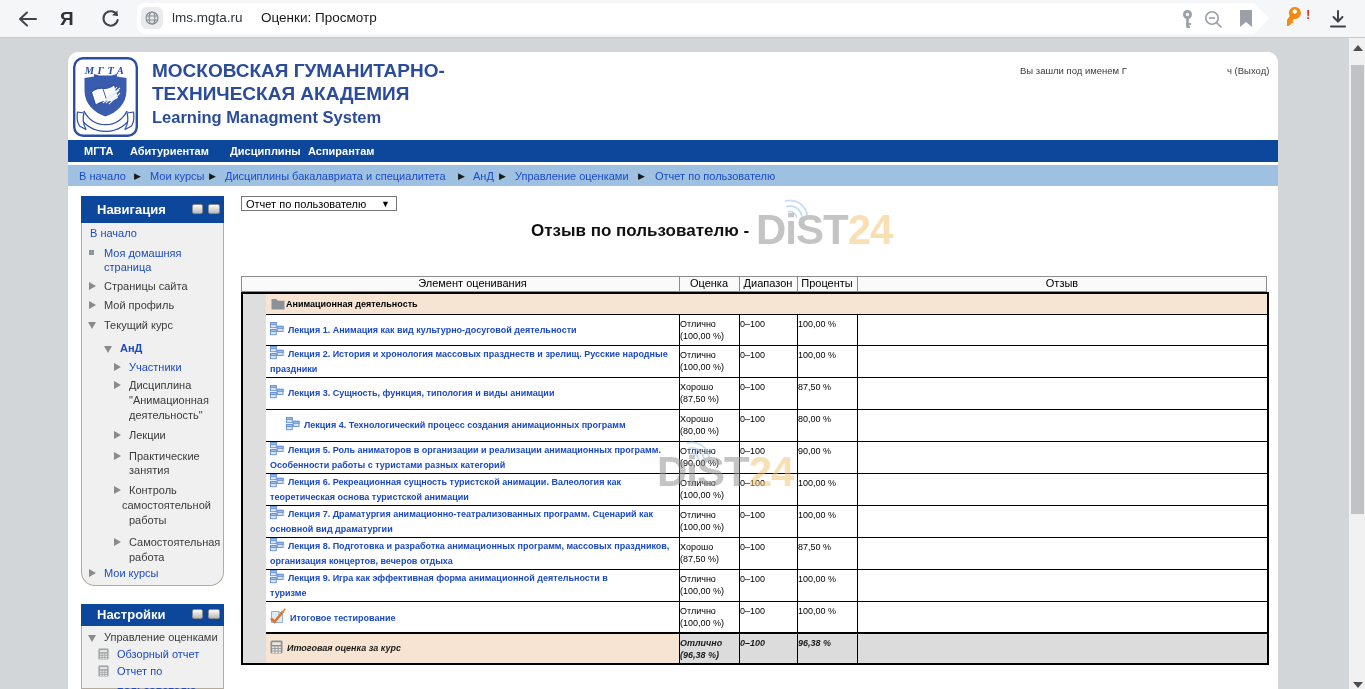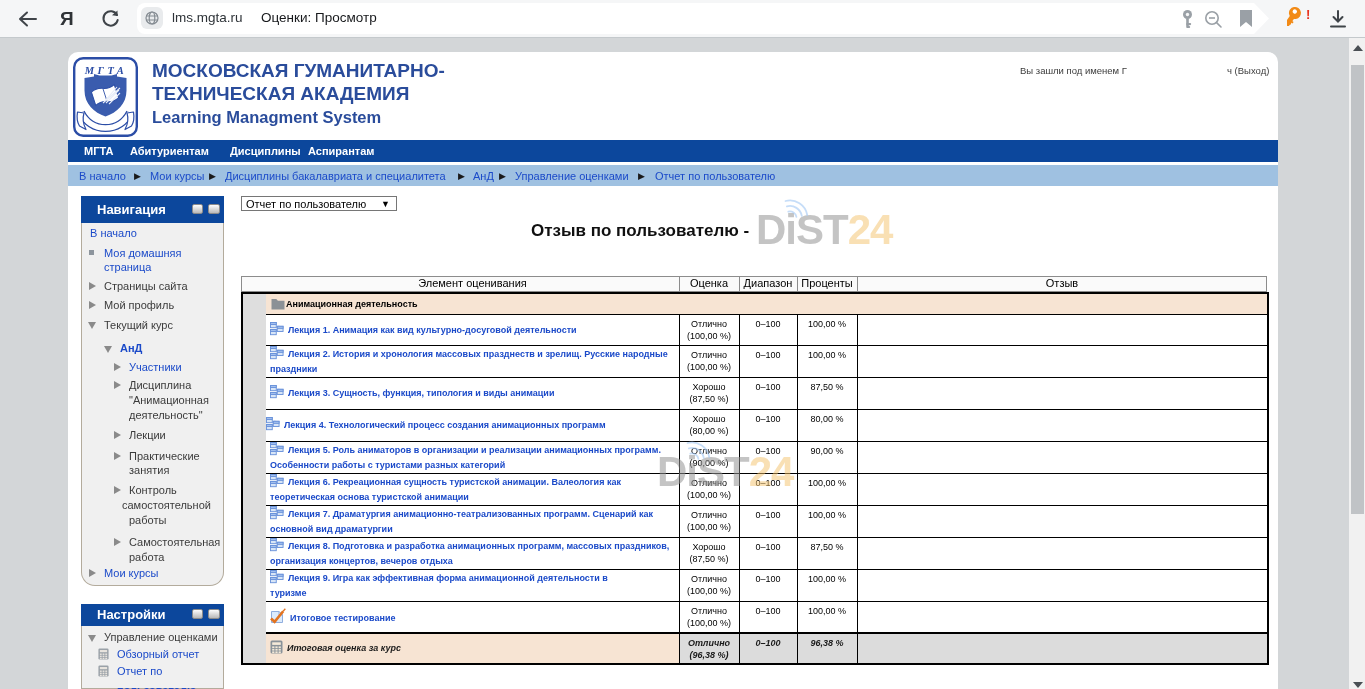--- a/index.html
+++ b/index.html
@@ -34,21 +34,21 @@
 #sel { position:absolute; left:241px; top:196px; width:156px; height:15px; border:1px solid #767676; background:#fff; font-size:11px; color:#000; }
 #heading { position:absolute; left:531px; top:221px; font-size:17px; font-weight:bold; color:#101010; }
 .wm { position:absolute; font-size:42px; font-weight:bold; letter-spacing:-1px; white-space:nowrap; z-index:5; }
 .wm .g { color:rgba(148,148,148,0.55); }
 .wm .o { color:rgba(244,193,106,0.5); }
 
 .cell { position:absolute; font-size:11px; color:#000; }
 .vline { position:absolute; width:1px; background:#000; }
 .hline { position:absolute; height:1px; background:#000; }
 .vc { display:flex; flex-direction:column; justify-content:center; }
-.num { text-align:center; padding-top:4px; line-height:12.4px; font-size:9px; }
+.num { padding-top:4px; line-height:12.4px; font-size:9px; }
 .nicon { vertical-align:-3px; margin-right:4px; }
 .nb { font-weight:bold; font-size:9px; }
 .fin { font-weight:bold; font-style:italic; color:#1a1a1a; font-size:9px; }
 
 #sbtrack { position:absolute; left:1349px; top:38px; width:16px; height:651px; background:#f1f1f1; }
 #sbthumb { position:absolute; left:1351px; top:65px; width:13px; height:449px; background:#c0c3c6; }
 .arr { position:absolute; width:0; height:0; }
 </style></head>
 <body>
 
@@ -328,21 +328,21 @@
             <rect x="0.5" y="8" width="6.2" height="5.6" fill="#d7e5f7"></rect>
             <rect x="0.5" y="8" width="6.2" height="2.2" fill="#a3c0ee"></rect>
             <rect x="7.8" y="4.6" width="6.2" height="5.6" fill="#d7e5f7"></rect>
             <rect x="7.8" y="4.6" width="6.2" height="2.2" fill="#a3c0ee"></rect>
           </g>
         </svg></span><a class="lnk nb">Лекция 3. Сущность, функция, типология и виды анимации</a></div>
   </div>
 <div class="cell num" style="left:680px;top:377px;width:58px">Хорошо<br>(87,50 %)</div>
 <div class="cell num" style="left:740px;top:377px;width:56px">0–100</div>
 <div class="cell num" style="left:798px;top:377px;width:58px">87,50 %</div>
-<div class="cell vc" style="left:266px;top:409px;width:385px;height:32px;padding-left:0">
+<div class="cell vc" style="left:266px;top:409px;width:385px;height:32px;padding-left:20px">
     <div style="line-height:14.5px"><span class="iconwrap"><svg class="nicon" width="14" height="14" viewBox="0 0 15 15">
           <path d="M7 6 A4 4 0 0 1 10 4" stroke="#c6d8f2" stroke-width="1.3" fill="none"></path>
           <g stroke="#6a92da" stroke-width="1">
             <rect x="0.5" y="0.5" width="6.2" height="5.6" fill="#d7e5f7"></rect>
             <rect x="0.5" y="0.5" width="6.2" height="2.2" fill="#a3c0ee"></rect>
             <rect x="0.5" y="8" width="6.2" height="5.6" fill="#d7e5f7"></rect>
             <rect x="0.5" y="8" width="6.2" height="2.2" fill="#a3c0ee"></rect>
             <rect x="7.8" y="4.6" width="6.2" height="5.6" fill="#d7e5f7"></rect>
             <rect x="7.8" y="4.6" width="6.2" height="2.2" fill="#a3c0ee"></rect>
           </g>

